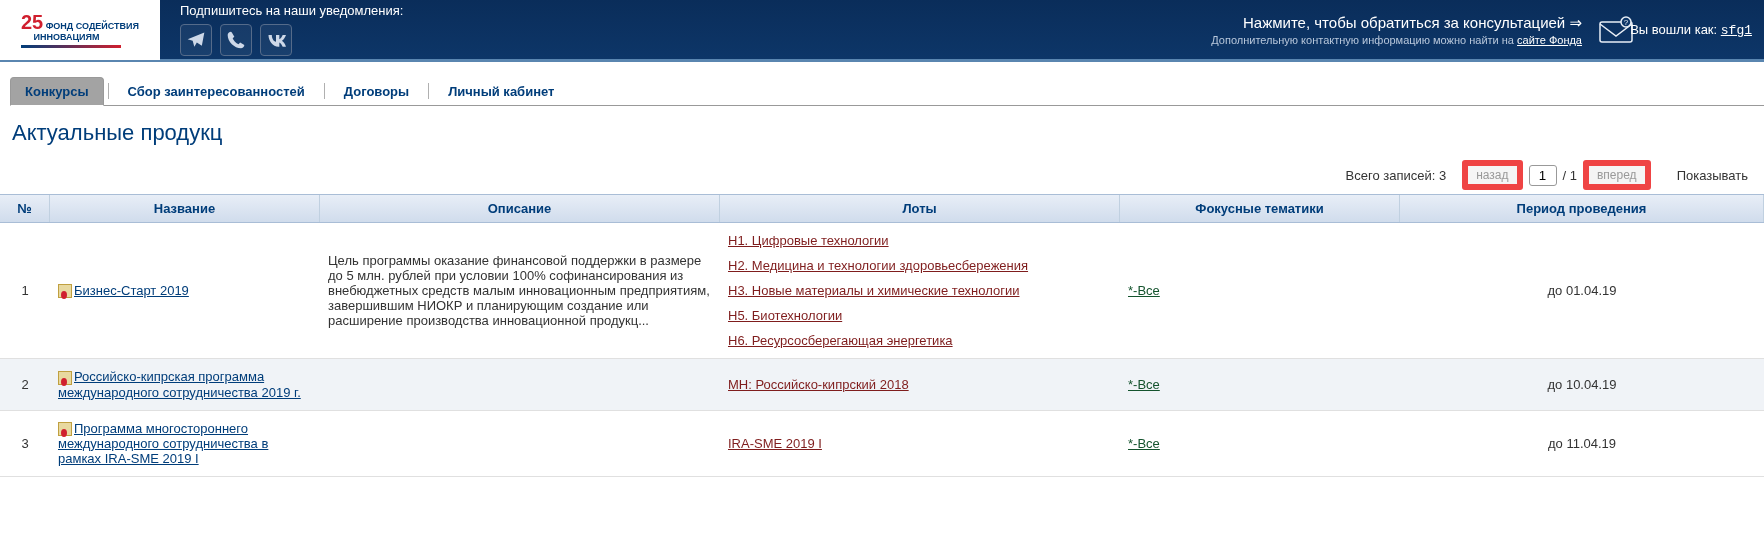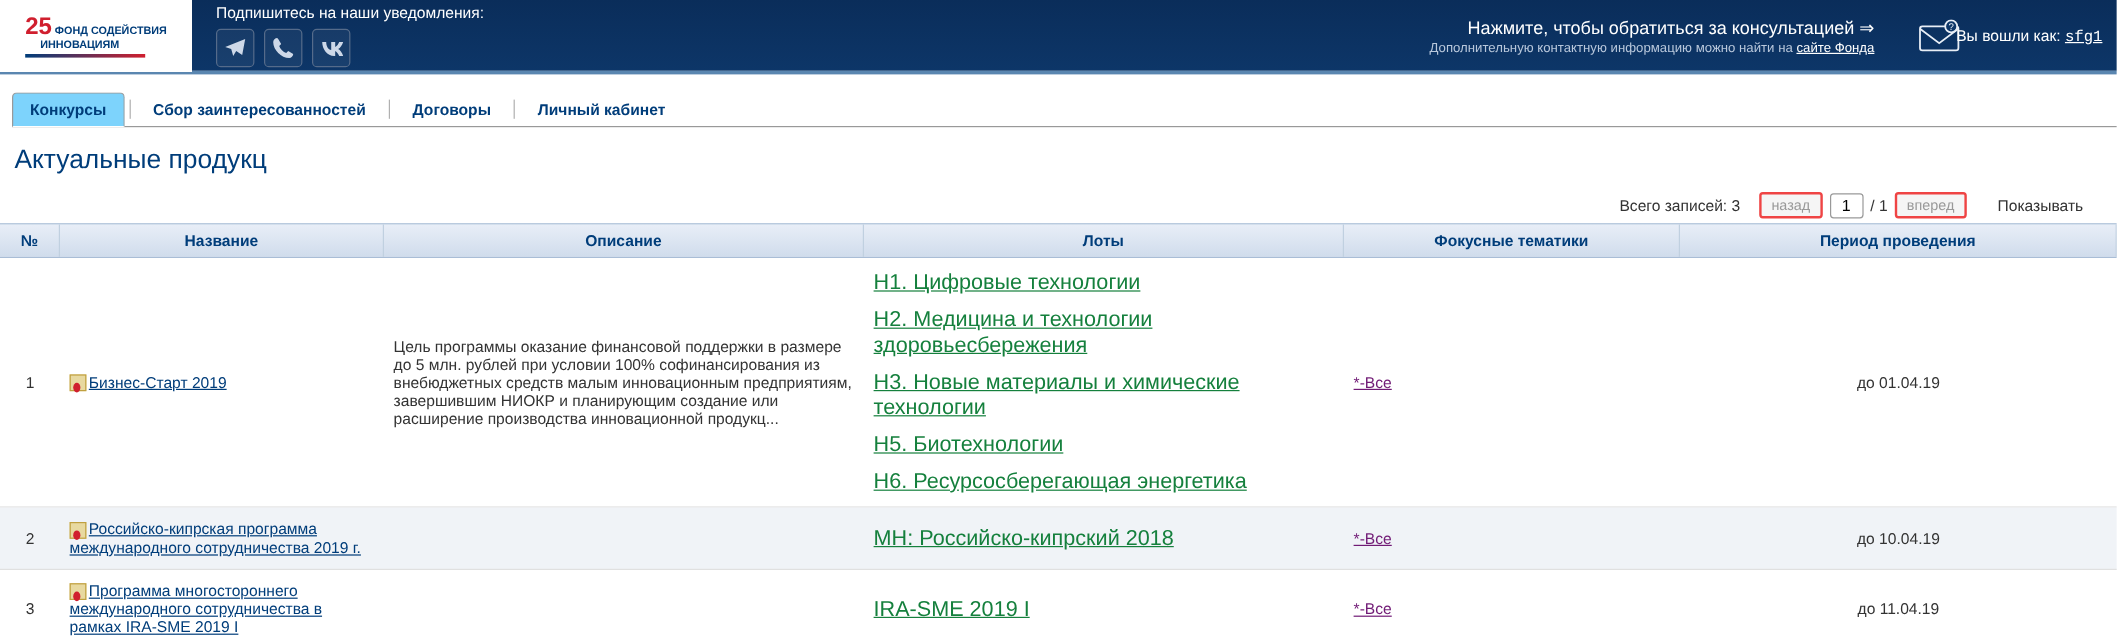--- a/index.html
+++ b/index.html
@@ -11,63 +11,63 @@
   .logo-text { font-size: 9px; color: #003d7a; font-weight: bold; text-align: left; line-height: 1.1; }
   .logo-text .big { font-size: 20px; color: #d01f2e; font-weight: bold; }
   .logo-text .blue { color: #003d7a; font-size: 9px; }
   .logo-text .band { background: linear-gradient(to right, #003d7a, #d01f2e); height: 3px; width: 100px; margin-top: 2px; }
   
   .subscribe { margin-left: 20px; font-size: 13px; }
   .subscribe-icons { display: flex; gap: 8px; margin-top: 6px; }
   .sicon { width: 32px; height: 32px; border: 1px solid #556b8a; border-radius: 4px; display: flex; align-items: center; justify-content: center; background: rgba(255,255,255,0.05); cursor: pointer; }
   .sicon svg { width: 20px; height: 20px; fill: #cdd8e8; }
   
-  .consult { position: absolute; right: 202px; top: 14px; text-align: right; }
+  .consult { position: absolute; right: 182px; top: 14px; text-align: right; }
   .consult .line1 { font-size: 15px; color: #fff; }
   .consult .line2 { font-size: 11px; color: #b8c7db; margin-top: 2px; }
   .consult .line2 a { color: #fff; text-decoration: underline; }
   
   .mail-icon { position: absolute; right: 130px; top: 16px; cursor: pointer; }
   .mail-icon svg { width: 36px; height: 30px; fill: none; stroke: #e8eef6; stroke-width: 1.5; }
   
   .login { position: absolute; right: 12px; top: 22px; font-size: 13px; color: #fff; }
   .login a { color: #fff; text-decoration: underline; font-family: Liberation Mono, monospace; }
   
   .tabs { margin: 14px 0 0 10px; display: flex; border-bottom: 1px solid #999; padding-bottom: 0; }
   .tab { padding: 6px 14px; font-size: 13px; font-weight: bold; color: #003d7a; border: 1px solid transparent; border-bottom: none; cursor: pointer; position: relative; top: 1px; }
-  .tab.active { border: 1px solid #999; border-bottom: 1px solid #fff; background: #7dd3fc; border-radius: 4px 4px 0 0; }
+  .tab.active { border: 1px solid #999; border-bottom: 1px solid #fff; background: #a3a3a3; border-radius: 4px 4px 0 0; }
   .tab-sep { border-left: 1px solid #b0b0b0; height: 16px; align-self: center; margin: 0 4px; }
   
   .page-title { font-size: 22px; color: #003d7a; font-weight: normal; margin: 14px 0 10px 12px; }
   
-  .pager { display: flex; justify-content: flex-end; align-items: center; gap: 6px; font-size: 13px; padding: 4px 28px; }
+  .pager { display: flex; justify-content: flex-end; align-items: center; gap: 6px; font-size: 13px; padding: 4px 16px; }
   .pager .total { margin-right: 10px; }
-  .pager button { padding: 2px 8px; font-size: 12px; border: 2px solid #ef4444; background: #eee; border-radius: 3px; cursor: pointer; }
+  .pager button { padding: 2px 8px; font-size: 12px; border: 6px solid #ef4444; background: #eee; border-radius: 3px; cursor: pointer; }
   .pager button:disabled { color: #999; background: #f5f5f5; cursor: default; }
   .pager input { width: 28px; text-align: center; padding: 2px; border: 1px solid #999; border-radius: 3px; }
   
   .grid-header { display: flex; background: linear-gradient(to bottom, #e8eef7, #d0dcec); border-top: 1px solid #a9bdd6; border-bottom: 1px solid #a9bdd6; font-weight: bold; font-size: 13px; color: #003d7a; }
   .grid-header > div { padding: 6px 8px; text-align: center; border-right: 1px solid #c0d0e0; }
   .grid-row { display: flex; border-bottom: 1px solid #e0e0e0; align-items: center; }
   .grid-row.alt { background: #f0f3f7; }
   .grid-row > div { padding: 10px 8px; font-size: 13px; }
   .col-num { width: 50px; text-align: center; flex-shrink: 0; }
   .col-name { width: 270px; flex-shrink: 0; }
   .col-desc { width: 400px; flex-shrink: 0; }
   .col-lots { width: 400px; flex-shrink: 0; }
   .col-focus { width: 280px; flex-shrink: 0; }
   .col-period { flex: 1; text-align: center; }
   
   .name-link { color: #003d7a; }
   .doc-icon { display: inline-block; width: 14px; height: 14px; background: #e8d9a0; border: 1px solid #c0a040; vertical-align: middle; margin-right: 2px; position: relative; }
   .doc-icon::after { content:""; position:absolute; left:2px; bottom:-2px; width:6px; height:8px; background:#d01f2e; border-radius: 50% 50% 50% 50%; }
   
   .lot-list { display: flex; flex-direction: column; gap: 10px; }
-  .lot-list a { color: #15803d; text-decoration: underline; font-size: 18px; }
-  .focus-link { color: #701a75; }
+  .lot-list a { color: #7f1d1d; text-decoration: underline; font-size: 13px; }
+  .focus-link { color: #14532d; }
 </style>
 </head>
 <body>
 
 <div class="header">
   <div class="logo">
     <div class="logo-text">
       <span class="big">25</span><span class="blue"> ФОНД СОДЕЙСТВИЯ<br>&nbsp;&nbsp;&nbsp;&nbsp;&nbsp;ИННОВАЦИЯМ</span>
       <div class="band"></div>
     </div>

